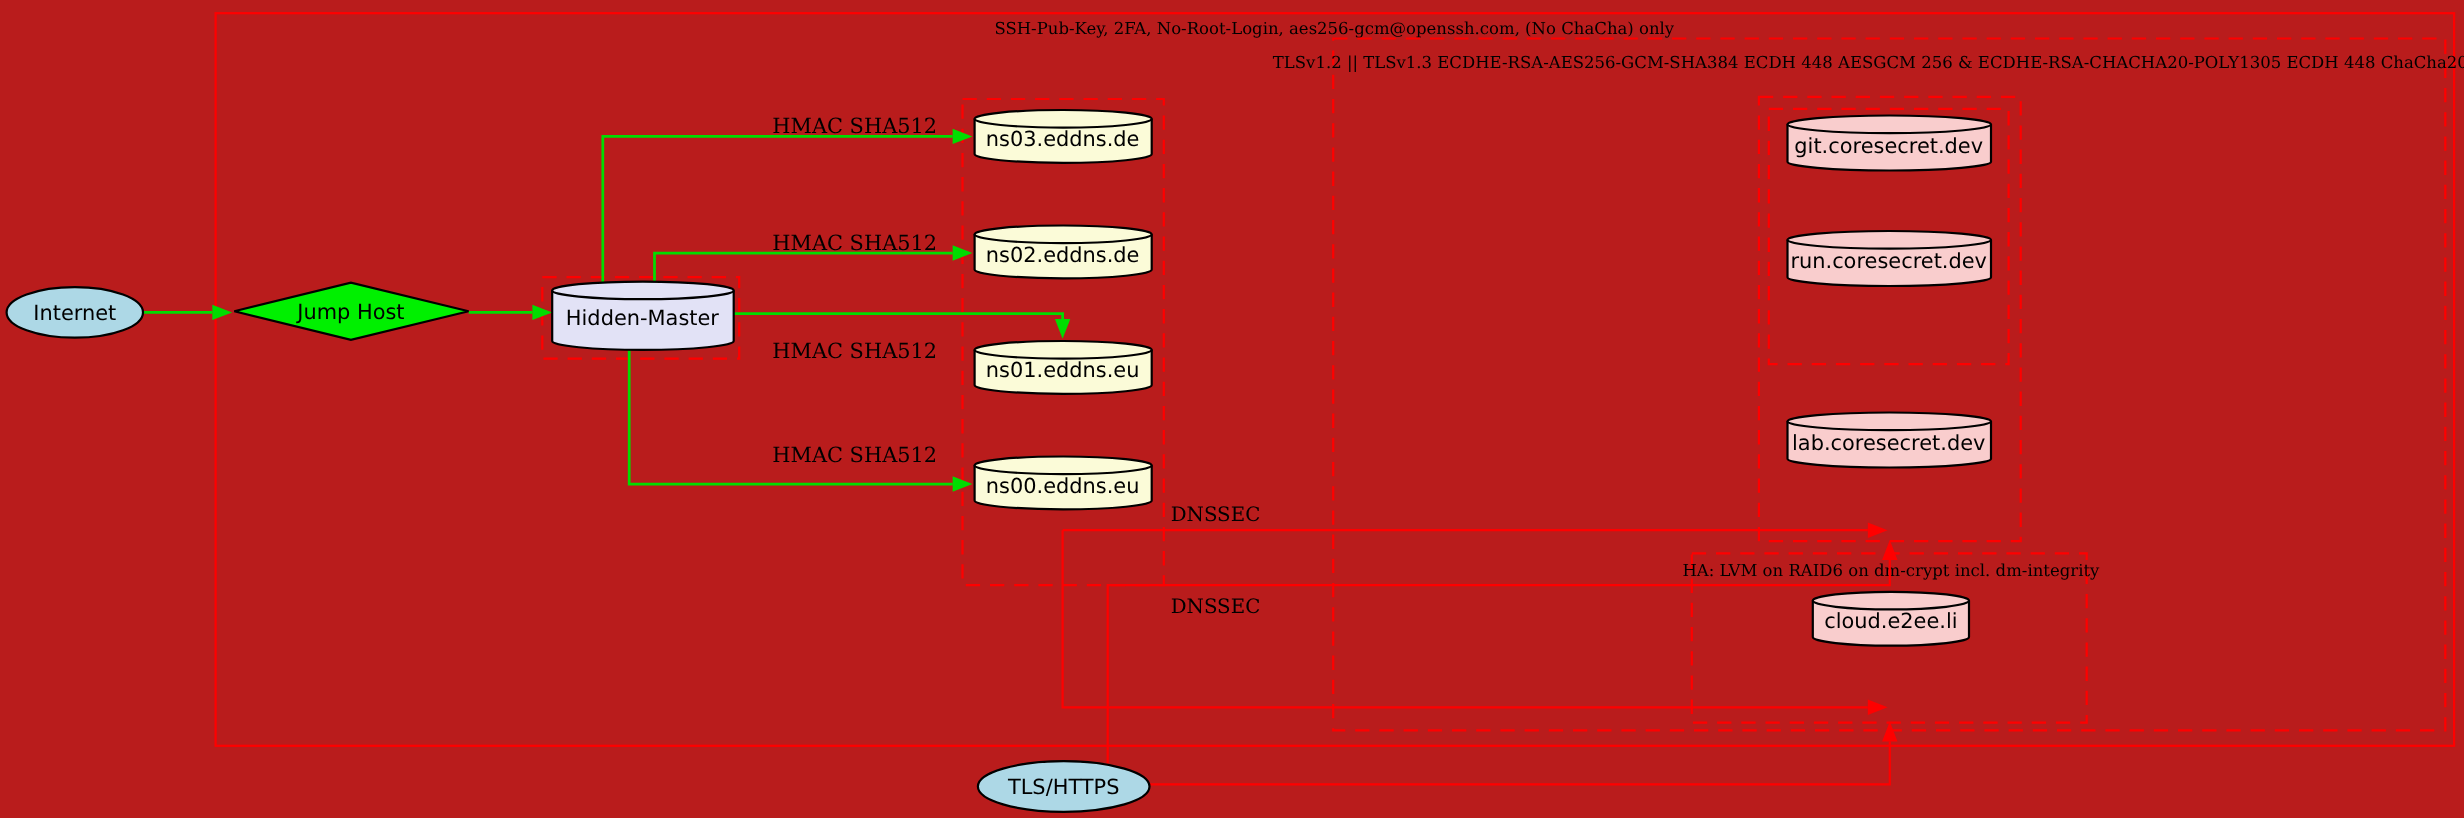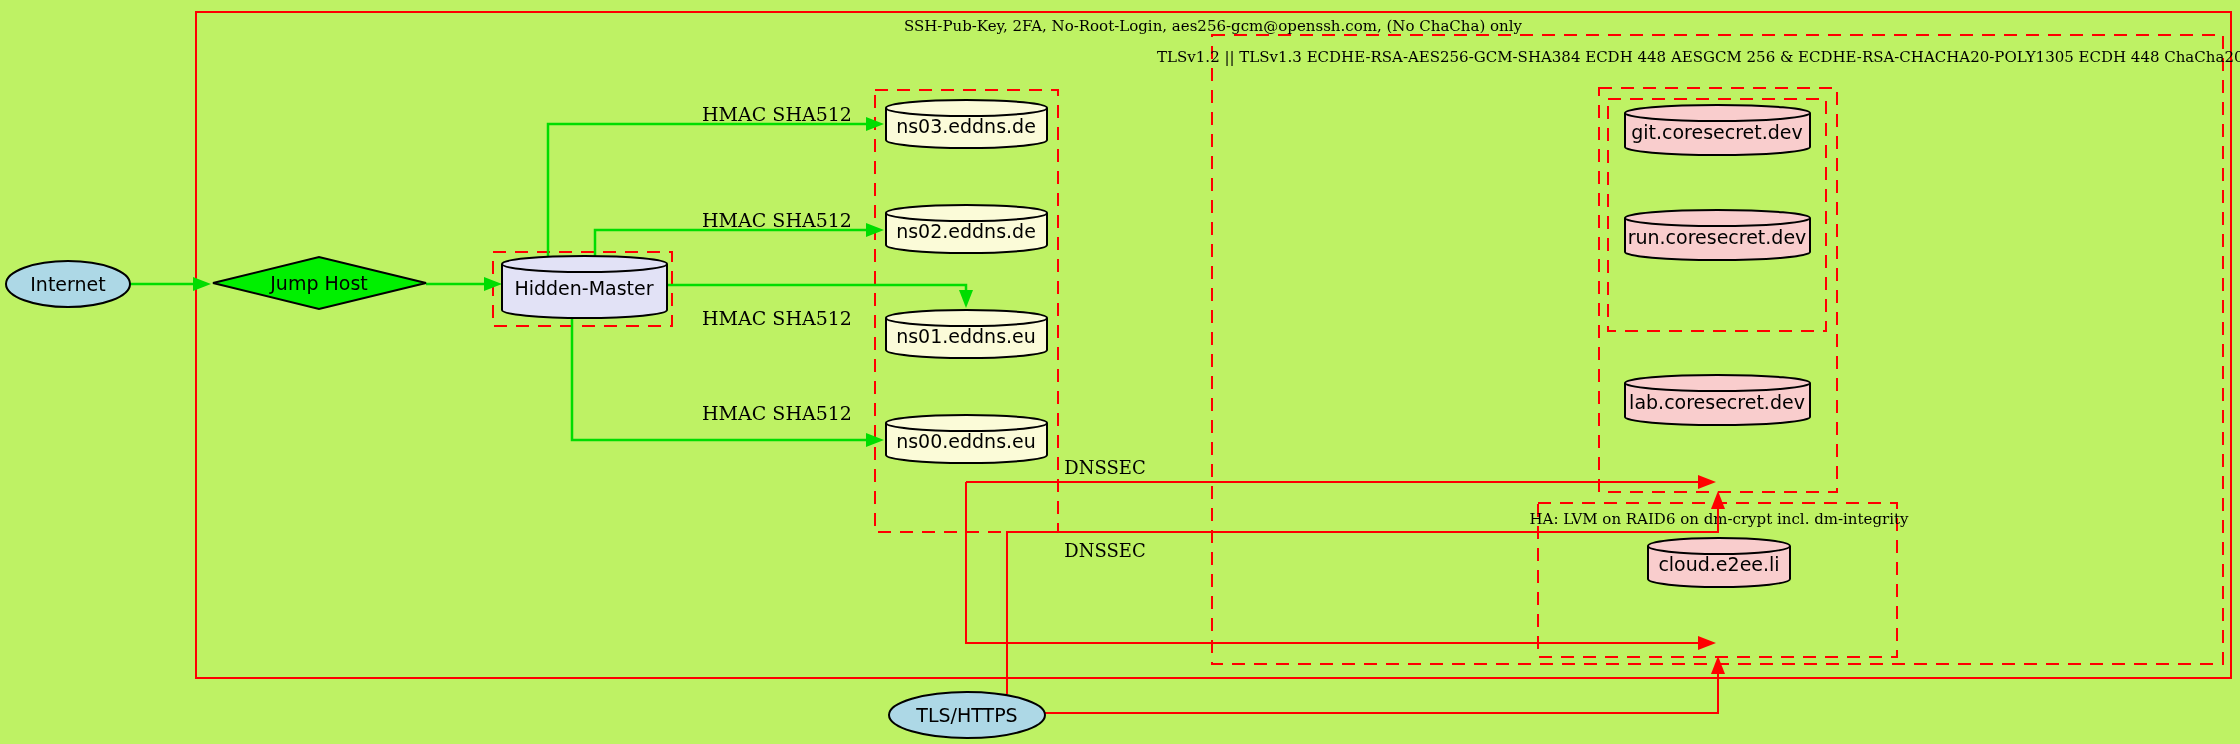--- a/index.html
+++ b/index.html
@@ -1,16 +1,16 @@
 <!DOCTYPE html>
 <html><head>
 <meta charset="utf-8">
 <style>
   html,body{margin:0;padding:0;background:#ffffff;}
-  .stage{position:relative;width:2240px;height:744px;background:#bef264;overflow:hidden;}
+  .stage{position:relative;width:2240px;height:744px;background:#b91c1c;overflow:hidden;}
   svg{display:block;}
   text{font-family:"DejaVu Sans",sans-serif;fill:#000000;}
   text.nodelabel{font-size:19px;}
   text.serif{font-family:"DejaVu Serif","Liberation Serif",serif;}
   text.clusterlabel{font-size:15px;}
   text.edgelabel-big{font-size:19px;}
   text.edgelabel-mid{font-size:18px;}
   .cluster{fill:none;stroke:#ff0000;stroke-width:2px;}
   .dashed{stroke-dasharray:13 9;}
   .edge-green{fill:none;stroke:#00dd00;stroke-width:2.5px;}

